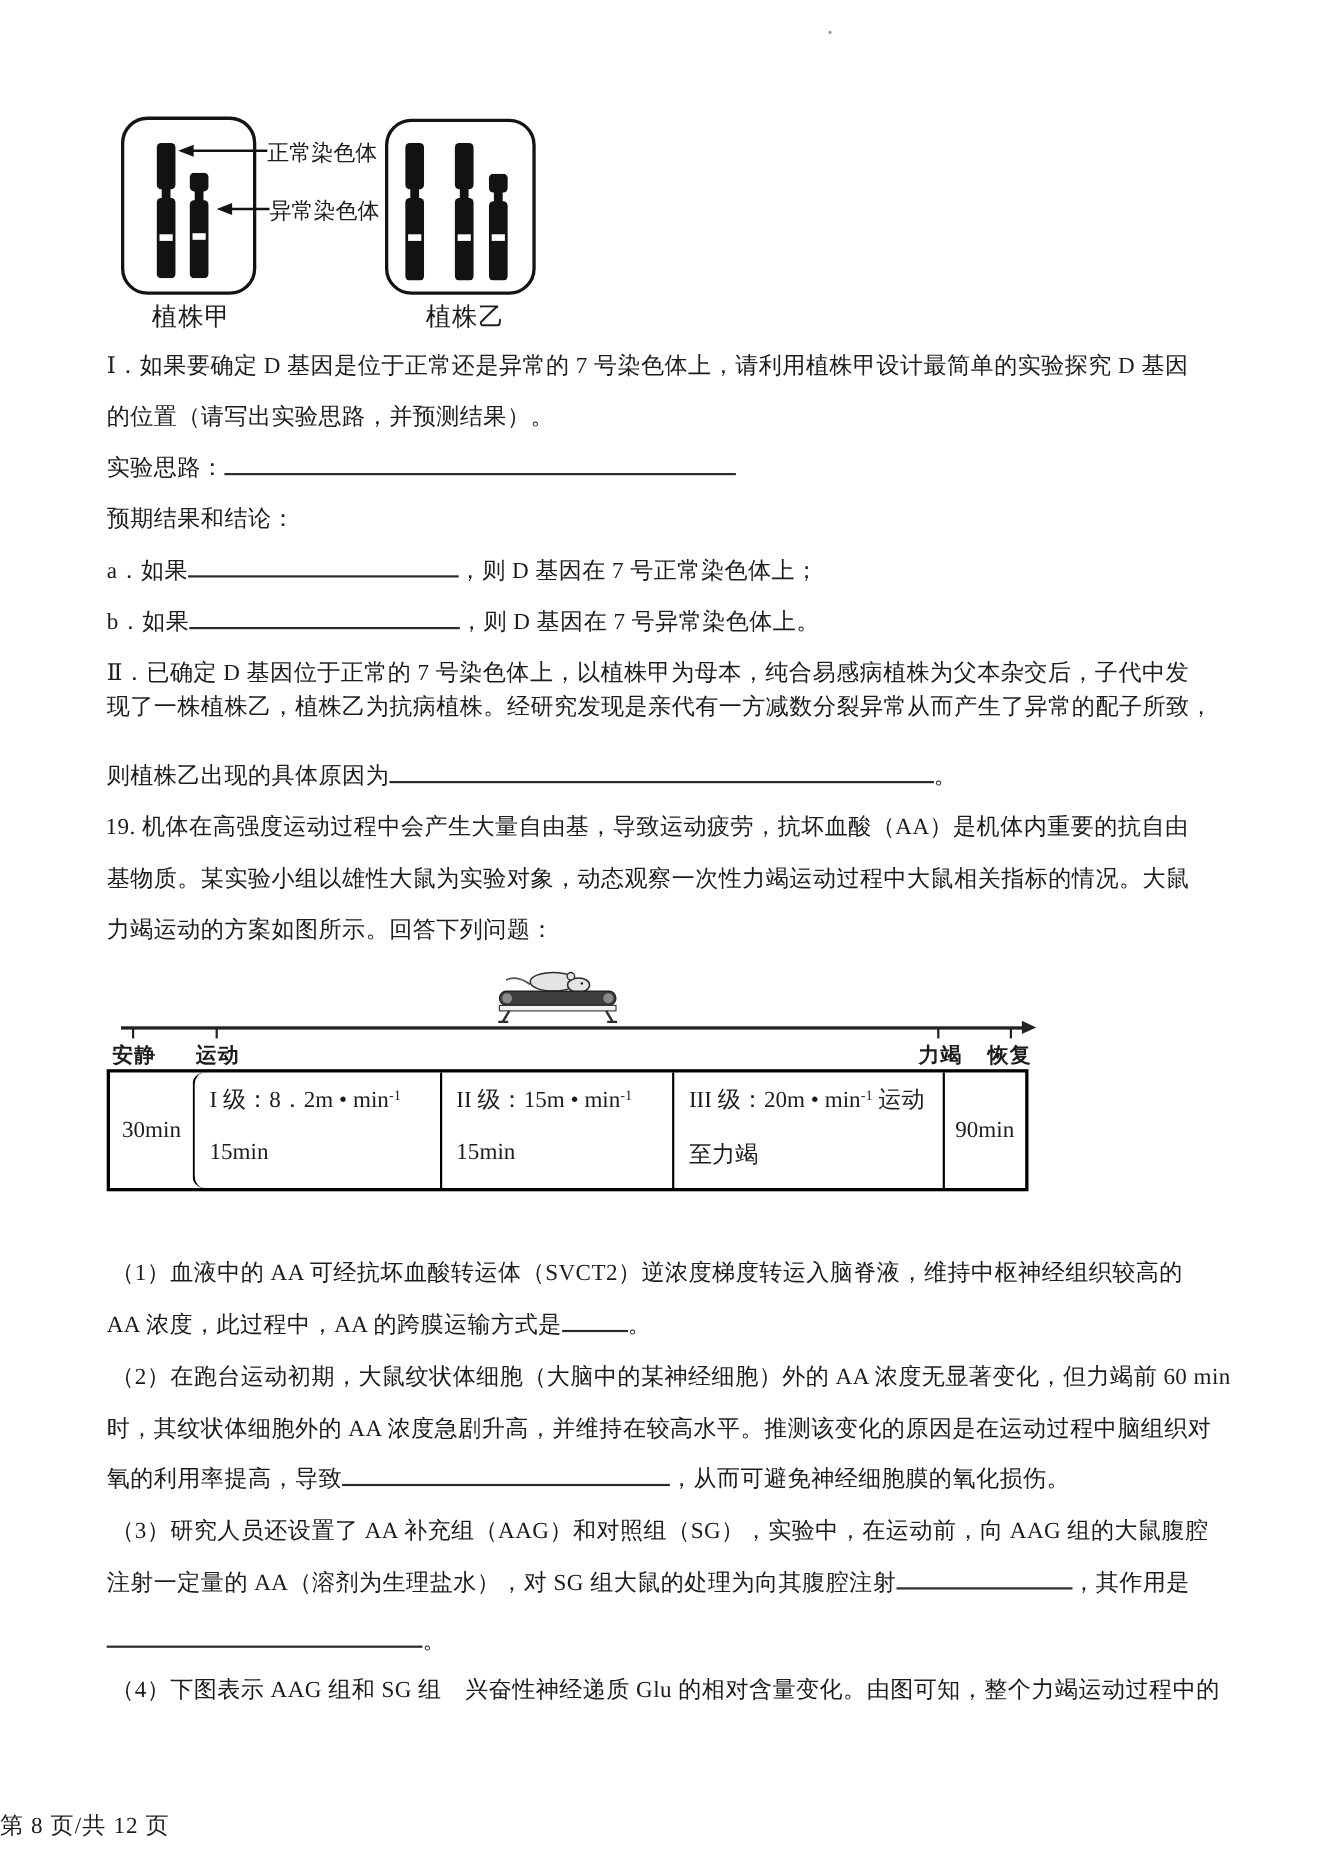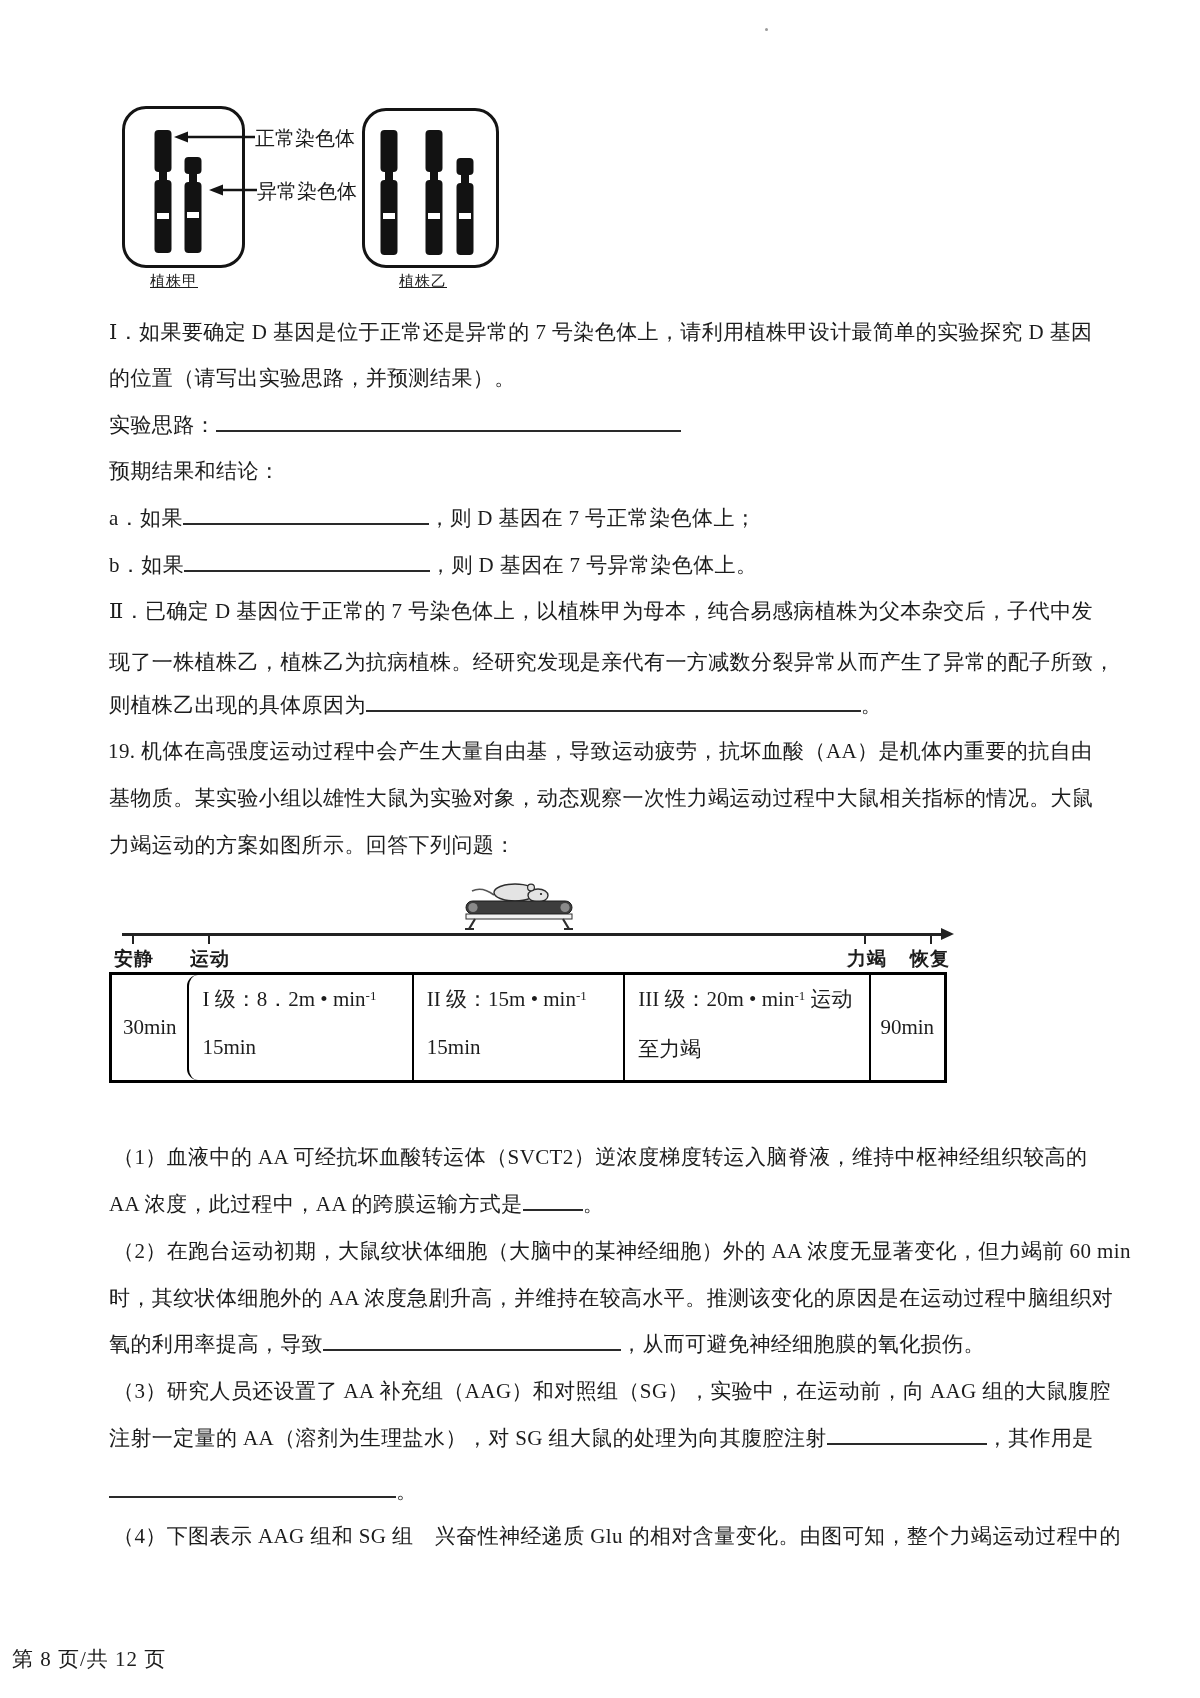--- a/index.html
+++ b/index.html
@@ -1,29 +1,29 @@
 <!DOCTYPE html>
 <html><head>
 <meta charset="utf-8">
 <style>
   * { margin:0; padding:0; box-sizing:border-box; }
   html,body { background:#ffffff; }
   #page {
     position:relative; width:1163px; height:1698px; background:#ffffff;
     font-family:"Liberation Serif","DejaVu Serif",serif;
-    color:#1c1c1c; overflow:hidden;margin-left:12px;
+    color:#1c1c1c; overflow:hidden;
   }
   .ln { position:absolute; left:97px; font-size:21px; line-height:28px; white-space:nowrap; letter-spacing:0.4px; }
   .ln.q { left:101px; }
   .ln.num { left:96px; }
   .blank { display:inline-block; height:1em; border-bottom:2px solid #2a2a2a; vertical-align:baseline; }
   
   .chromo-box { position:absolute; border:3px solid #141414; border-radius:24px; background:#fff; }
   .chrom { position:absolute; }
-  .fig-label { position:absolute; font-size:15px; letter-spacing:1px; white-space:nowrap;text-decoration:underline; }
+  .fig-label { position:absolute; font-size:23px; letter-spacing:1px; white-space:nowrap; }
   .callout { position:absolute; font-size:20px; white-space:nowrap; }
   
   .tl-line { position:absolute; background:#222; }
   .tl-tick { position:absolute; width:2px; height:10px; background:#222; }
   .tl-arrowhead { position:absolute; width:0; height:0; border-left:13px solid #222; border-top:6px solid transparent; border-bottom:6px solid transparent; }
   .tl-label { position:absolute; font-size:19px; font-weight:700; font-family:"Liberation Sans","DejaVu Sans",sans-serif; letter-spacing:1px; white-space:nowrap; }
   
   #protocol-table { position:absolute; left:97px; top:972px; width:838px; height:111px; border:3px solid #000; display:flex; background:#fff; font-size:21px; }
   .pt-cell { position:relative; height:100%; }
   .pt-cell + .pt-cell { border-left:2px solid #000; }
@@ -94,21 +94,21 @@
     <span>实验思路：</span><span class="blank" style="width:465px;"></span>
   </div>
   <div class="ln" style="top:457px;">预期结果和结论：</div>
   <div class="ln" style="top:504px;">
     <span>a．如果</span><span class="blank" style="width:246px;"></span><span>，则 D 基因在 7 号正常染色体上；</span>
   </div>
   <div class="ln" style="top:551px;">
     <span>b．如果</span><span class="blank" style="width:246px;"></span><span>，则 D 基因在 7 号异常染色体上。</span>
   </div>
   <div class="ln" style="top:597px;">Ⅱ．已确定 D 基因位于正常的 7 号染色体上，以植株甲为母本，纯合易感病植株为父本杂交后，子代中发</div>
-  <div class="ln" style="top:648px;">现了一株植株乙，植株乙为抗病植株。经研究发现是亲代有一方减数分裂异常从而产生了异常的配子所致，</div>
+  <div class="ln" style="top:628px;">现了一株植株乙，植株乙为抗病植株。经研究发现是亲代有一方减数分裂异常从而产生了异常的配子所致，</div>
   <div class="ln" style="top:691px;">
     <span>则植株乙出现的具体原因为</span><span class="blank" style="width:495px;"></span><span>。</span>
   </div>
 
   <div class="ln num" style="top:737px;">19. 机体在高强度运动过程中会产生大量自由基，导致运动疲劳，抗坏血酸（AA）是机体内重要的抗自由</div>
   <div class="ln" style="top:784px;">基物质。某实验小组以雄性大鼠为实验对象，动态观察一次性力竭运动过程中大鼠相关指标的情况。大鼠</div>
   <div class="ln" style="top:831px;">力竭运动的方案如图所示。回答下列问题：</div>
 
   <svg style="position:absolute; left:450px; top:880px;" width="114" height="50" viewBox="0 0 114 50">
     <path d="M32,15 Q20,6 10,11" stroke="#555" stroke-width="1.6" fill="none"></path>

